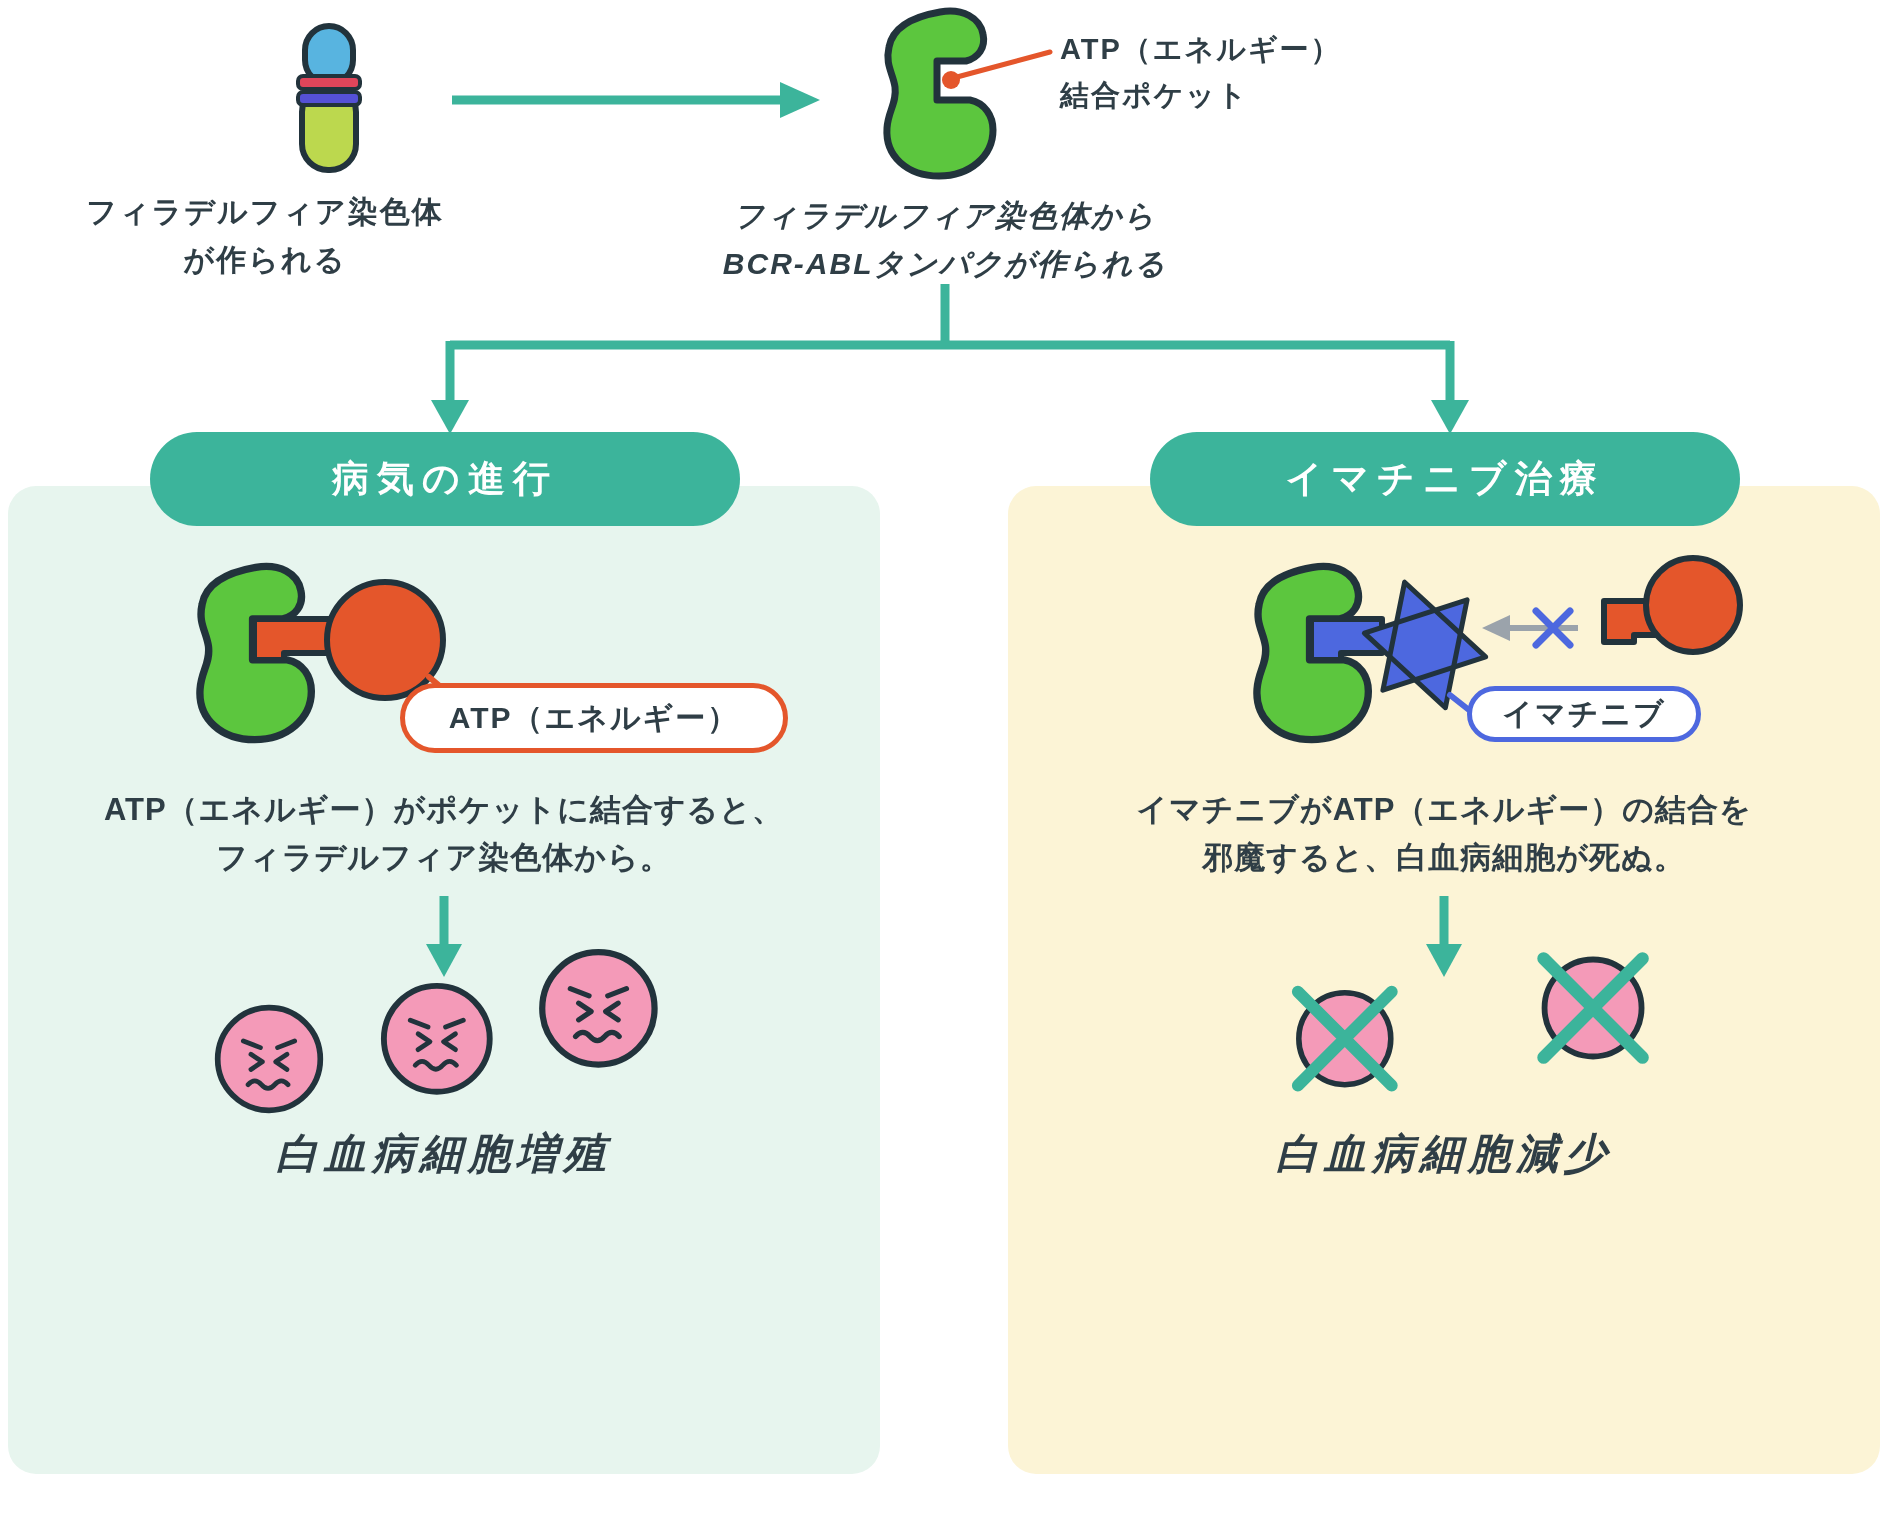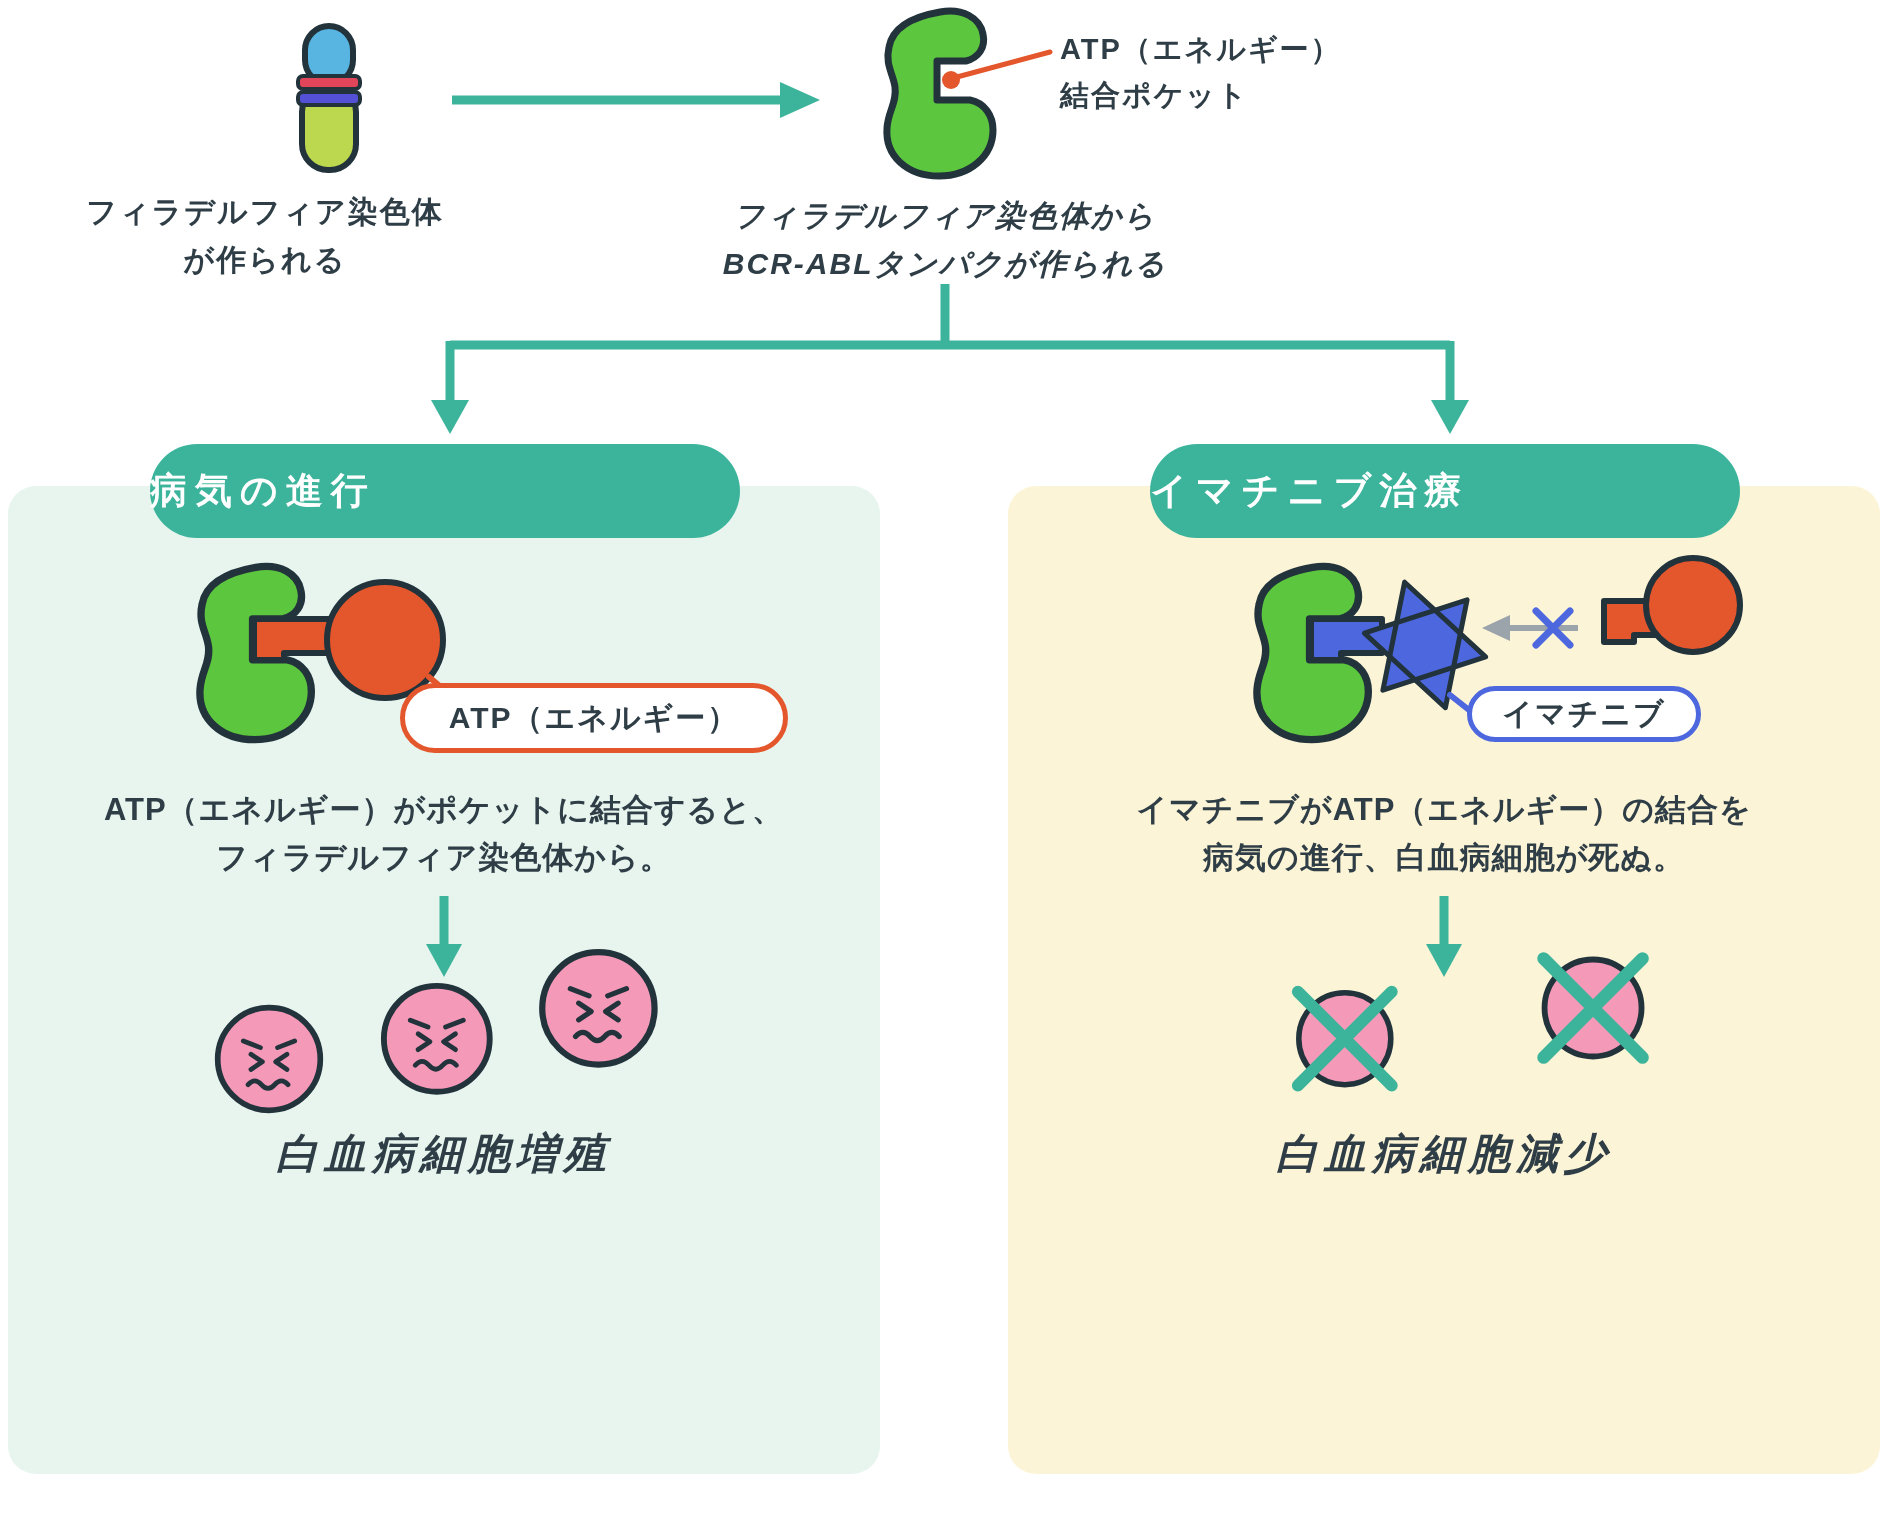--- a/index.html
+++ b/index.html
@@ -20,21 +20,21 @@
             letter-spacing:2px; text-align:center; }
   .caption .line{ display:block; }
   .pocket-label{ text-align:left; font-size:29px; }
 
   .panel{ position:absolute; top:486px; width:872px; height:988px; border-radius:28px; z-index:1; }
   .panel-left{ left:8px;  background:var(--mint); }
   .panel-right{ left:1008px; background:var(--cream); }
 
   .pill{ position:absolute; top:432px; width:590px; height:94px; border-radius:48px;
          background:var(--accent); color:#ffffff; display:flex; align-items:center;
-         justify-content:flex-start; font-size:37px; font-weight:bold; letter-spacing:8px; z-index:3;margin-top:12px; }
+         justify-content:center; font-size:37px; font-weight:bold; letter-spacing:8px; z-index:3; }
 
   .callout{ position:absolute; background:#ffffff; border-radius:40px; display:flex;
             align-items:center; justify-content:center; font-weight:bold; font-size:30px;
             color:var(--text); letter-spacing:2px; z-index:3; }
 
   .desc{ position:absolute; font-size:31px; font-weight:bold; color:var(--text);
          text-align:center; line-height:1.55; letter-spacing:1px; z-index:2; }
   .desc .line{ display:block; }
 
   .result{ position:absolute; font-size:42px; font-weight:bold; color:var(--text);
@@ -171,21 +171,21 @@
     <path d="M574,56 L640,56 L640,90 L604,90 L604,97 L574,97 Z" class="f-orange s-dark" stroke-width="6" stroke-linejoin="round"></path>
     <circle cx="663" cy="60" r="47" class="f-orange s-dark" stroke-width="6"></circle>
   </svg>
 
   <div class="abs callout" style="left:1467px; top:686px; width:234px; height:56px; border:5px solid var(--blue);">
     <span>イマチニブ</span>
   </div>
 
   <div class="abs desc" style="left:1058px; top:786px; width:772px;">
     <span class="line">イマチニブがATP（エネルギー）の結合を</span>
-    <span class="line">病気の進行、白血病細胞が死ぬ。</span>
+    <span class="line">邪魔すると、白血病細胞が死ぬ。</span>
   </div>
 
   <svg class="abs illus" style="left:1230px; top:935px" width="460" height="210" viewBox="0 0 460 210">
     <use href="#cell-crossed" transform="translate(55,42) scale(0.92)"></use>
     <use href="#cell-crossed" transform="translate(300,8) scale(0.97)"></use>
   </svg>
 
   <div class="abs result" style="left:1144px; top:1126px; width:600px;">白血病細胞減少</div>
 
   <svg class="connector" width="1888" height="1536" viewBox="0 0 1888 1536">

